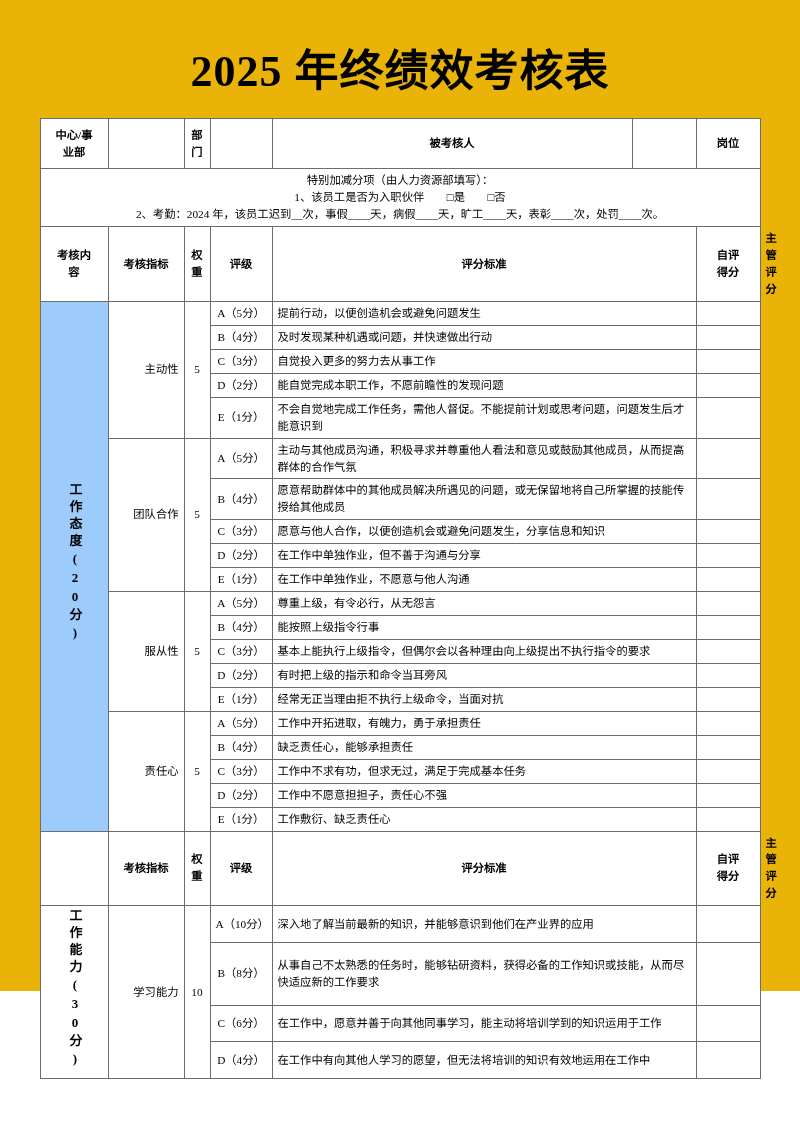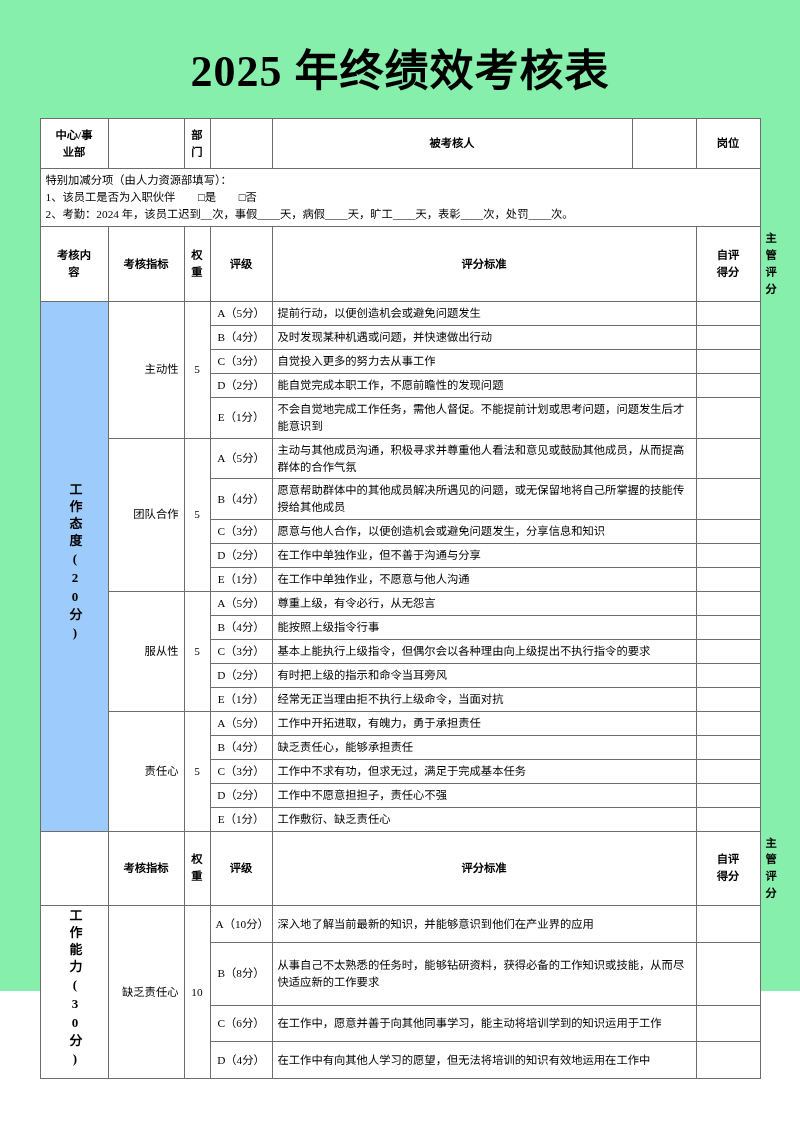--- a/index.html
+++ b/index.html
@@ -12,21 +12,21 @@
     width: 800px;
     height: 1131px;
     font-family: "Liberation Serif", "DejaVu Serif", serif;
     color: #000000;
     overflow: hidden;
   }
   .page {
     width: 800px;
     height: 991px;
     position: relative;
-    background: #86efac;
+    background: #eab308;
     box-sizing: border-box;
   }
   .doc-title {
     text-align: center;
     font-family: "Liberation Serif", "DejaVu Serif", serif;
     font-weight: bold;
     font-size: 44px;
     letter-spacing: 1px;
     line-height: 1.1;
     padding-top: 48px;
@@ -61,21 +61,21 @@
 
   
   .special {
     background: #f2f0a6;
     font-size: 11.6px;
     line-height: 1.85;
     padding: 6px 8px 7px 8px;
     text-align: left;
     vertical-align: top;
   }
-  .special div { white-space: nowrap; }
+  .special div { white-space: nowrap; text-align: center; }
 
   
   .colhead {
     background: #f6c9a4;
     text-align: center;
     font-weight: bold;
     font-size: 11.5px;
     line-height: 1.35;
     padding: 5px 1px;
   }
@@ -300,21 +300,21 @@
           <td class="colhead colhead-blank-white"></td>
           <td class="colhead">考核指标</td>
           <td class="colhead">权<br>重</td>
           <td class="colhead">评级</td>
           <td class="colhead" colspan="2">评分标准</td>
           <td class="colhead">自评<br>得分</td>
           <td class="colhead">主管<br>评分</td>
         </tr>
         <tr>
           <td class="sec-label white" rowspan="4"><span class="vtext">工作能力(30分)</span></td>
-          <td class="idx-name" rowspan="4">缺乏责任心</td>
+          <td class="idx-name" rowspan="4">学习能力</td>
           <td class="weight" rowspan="4">10</td>
           <td class="grade">A（10分）</td>
           <td class="criteria" colspan="2">深入地了解当前最新的知识，并能够意识到他们在产业界的应用</td>
           <td class="score-cell"></td>
           <td class="score-cell"></td>
         </tr>
         <tr>
           <td class="grade">B（8分）</td>
           <td class="criteria" colspan="2">从事自己不太熟悉的任务时，能够钻研资料，获得必备的工作知识或技能，从而尽快适应新的工作要求</td>
           <td class="score-cell"></td>

